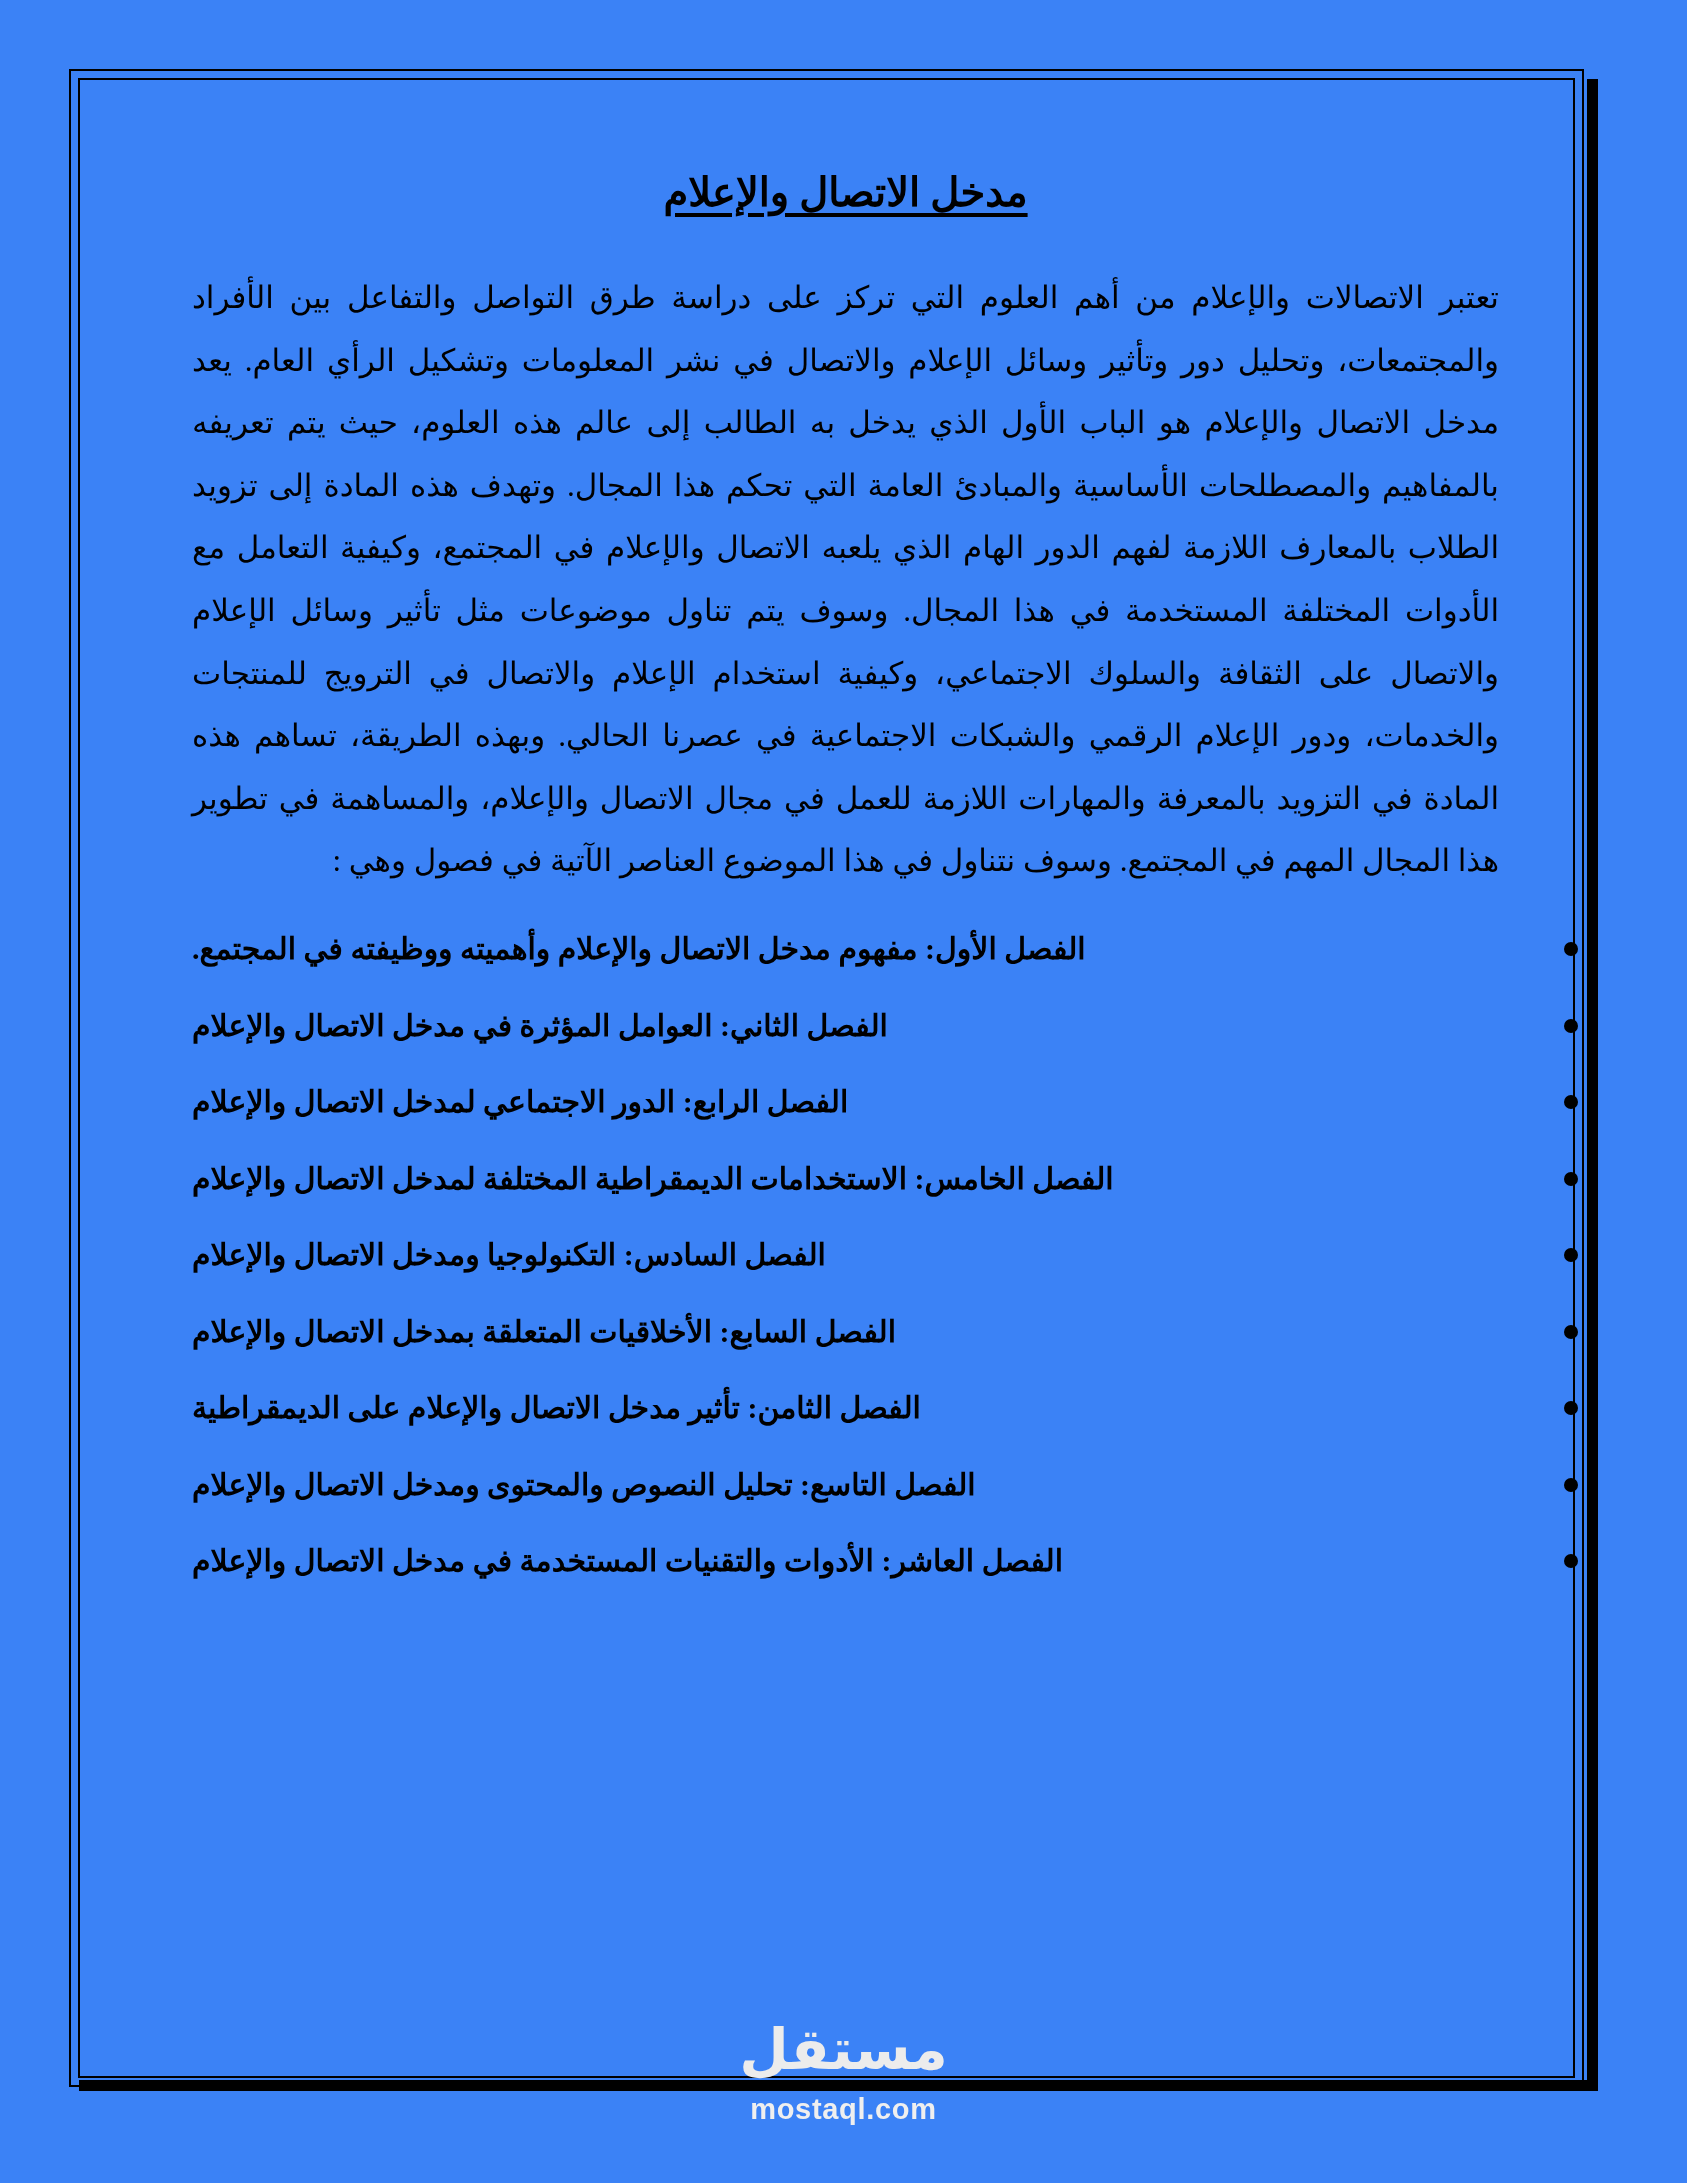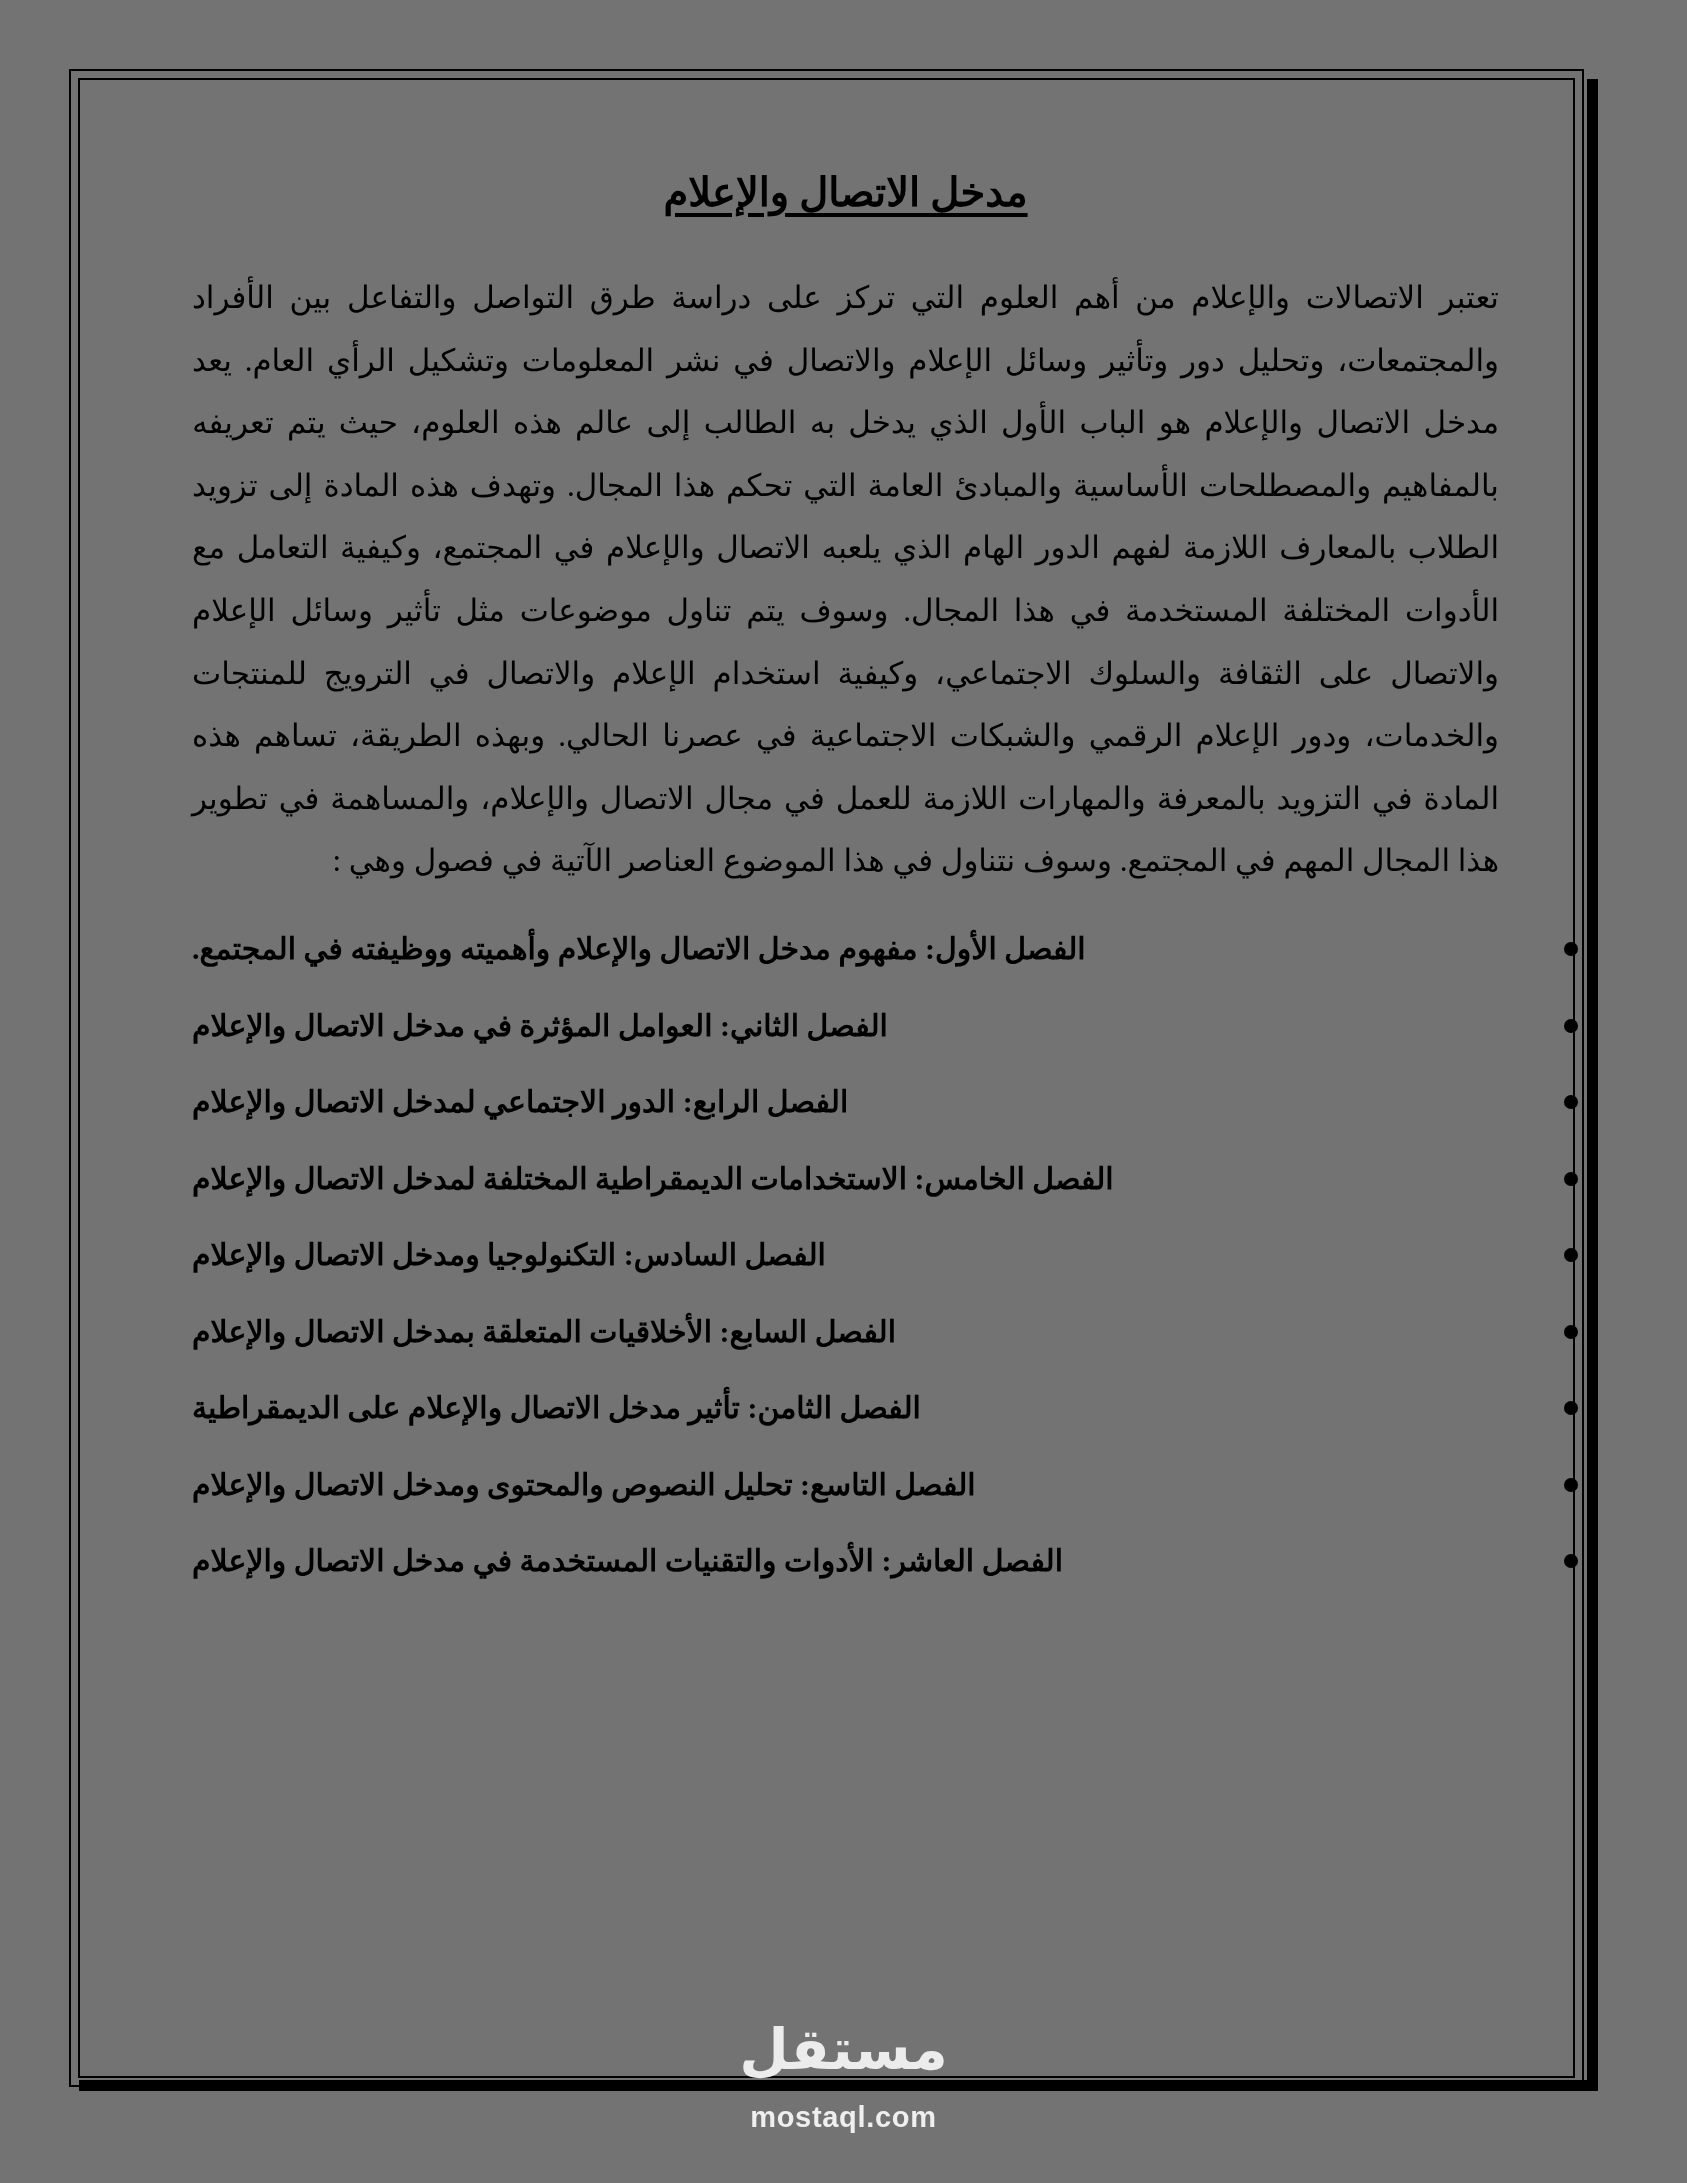--- a/index.html
+++ b/index.html
@@ -5,21 +5,21 @@
   html, body {
     margin: 0;
     padding: 0;
     background: #ffffff;
   }
 
   .page {
     position: relative;
     width: 1687px;
     height: 2183px;
-    background: #737373;
+    background: #3b82f6;
     overflow: hidden;
     font-family: "Liberation Serif", "DejaVu Serif", serif;
   }
 
   
   .page-frame {
     position: absolute;
     left: 69px;
     top: 69px;
     width: 1515px;
@@ -143,21 +143,21 @@
     line-height: 1;
     letter-spacing: 1.3px;
     direction: rtl;
   }
   .watermark-domain {
     font-family: "Liberation Sans", "DejaVu Sans", sans-serif;
     font-size: 29px;
     font-weight: bold;
     color: #efefef;
     line-height: 1.2;
-    margin-top: 22px;
+    margin-top: 14px;
     direction: ltr;
     letter-spacing: 0.7px;
   }
 </style>
 </head>
 <body>
 
 <div class="page">
 
   <div class="page-frame">

